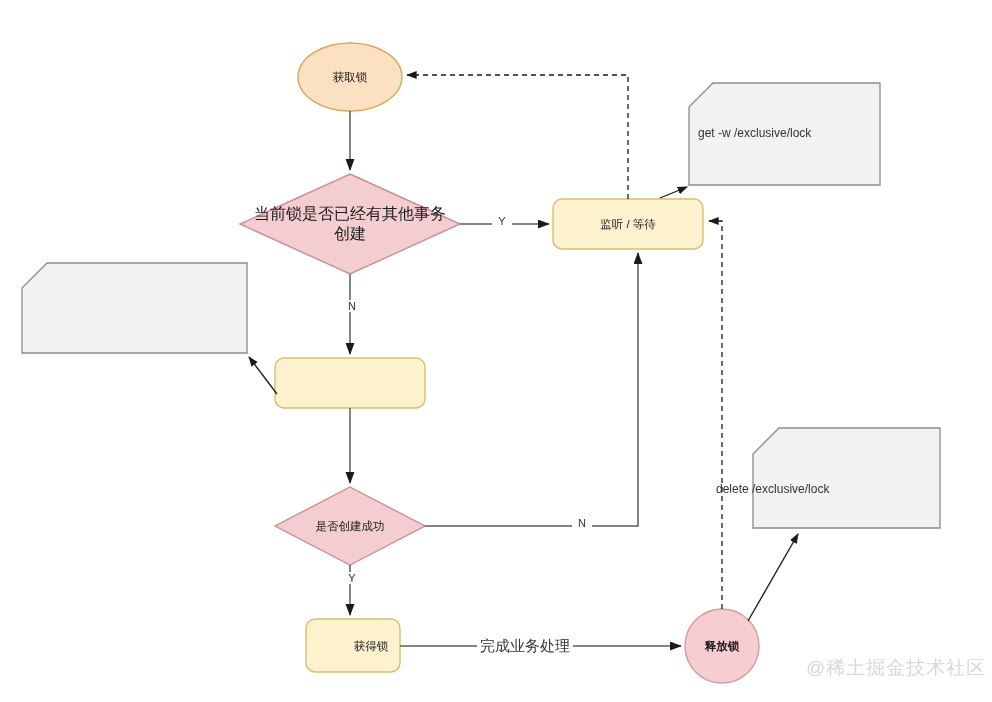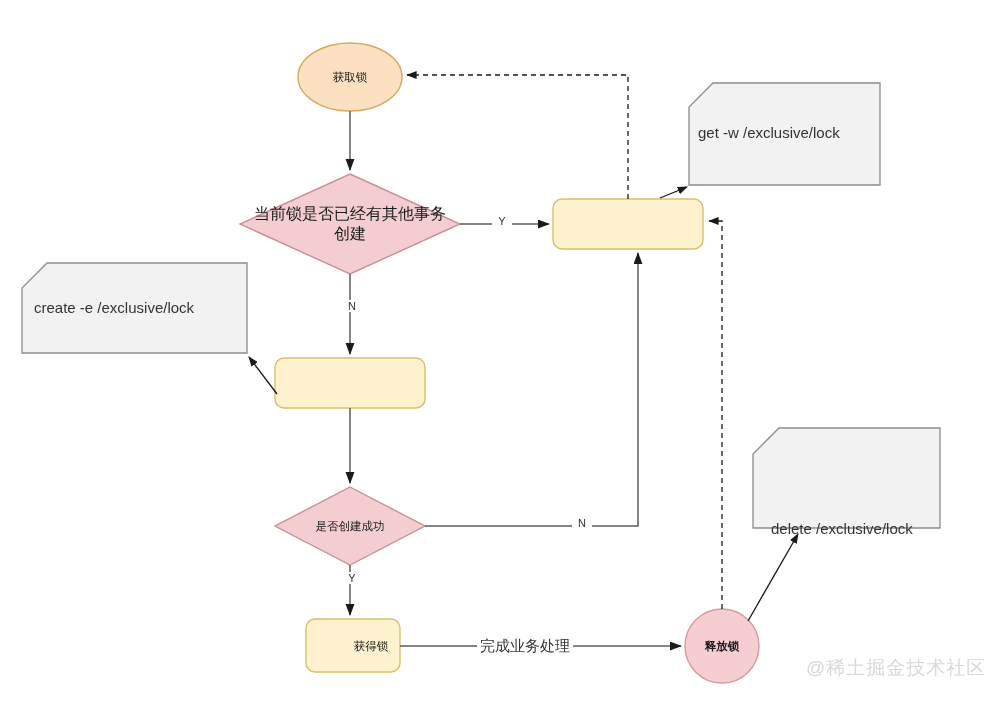--- a/index.html
+++ b/index.html
@@ -29,21 +29,21 @@
     display: flex;
     align-items: center;
     justify-content: center;
     text-align: center;
     color: #1a1a1a;
     pointer-events: none;
     line-height: 1.25;
   }
   .lbl-cn { font-size: 11.5px; }
   .lbl-cn-sm { font-size: 16px; }
-  .lbl-mono { font-size: 15px; color: #333333; }
+  .lbl-mono { font-size: 12px; color: #333333; }
   .edge-label {
     position: absolute;
     font-size: 11px;
     color: #333333;
     background: #ffffff;
     padding: 0 2px;
     text-align: center;
     white-space: nowrap;
   }
   .edge-label-cn { font-size: 15px; }
@@ -115,33 +115,33 @@
 
     <path d="M277,394 L249,357" fill="none" stroke="#1a1a1a" stroke-width="1.3" marker-end="url(#arrow-thin)"></path>
 
     <path d="M748,621 L798,534" fill="none" stroke="#1a1a1a" stroke-width="1.3" marker-end="url(#arrow-thin)"></path>
   </svg>
 
   <div class="node-label lbl-cn" style="left:298px; top:63px; width:104px; height:28px;">获取锁</div>
 
   <div class="node-label lbl-cn-sm" style="left:248px; top:212px; width:204px; height:24px;">当前锁是否已经有其他事务创建</div>
 
+  <div class="node-label lbl-cn" style="left:553px; top:210px; width:150px; height:28px;">监听 / 等待</div>
 
 
   <div class="node-label lbl-cn" style="left:288px; top:513px; width:124px; height:26px;text-align:center;">是否创建成功</div>
 
   <div class="node-label lbl-cn" style="left:324px; top:632px; width:94px; height:28px;">获得锁</div>
 
   <div class="node-label lbl-cn" style="left:685px; top:633px; width:74px; height:26px;font-weight:bold;">释放锁</div>
 
   <div class="node-label lbl-mono" style="left:698px; top:120px; width:180px; height:26px; justify-content:flex-start;">get  -w  /exclusive/lock</div>
 
-  <div class="node-label lbl-mono" style="left:34px; top:295px; width:216px; height:26px; justify-content:flex-start;">create  -e  /exclusive/lock</div>
 
-  <div class="node-label lbl-mono" style="left:771px; top:476px; width:184px; height:26px; justify-content:flex-start;margin-top:40px;">delete   /exclusive/lock</div>
+  <div class="node-label lbl-mono" style="left:716px; top:476px; width:184px; height:26px; justify-content:flex-start;">delete   /exclusive/lock</div>
 
   <div class="edge-label" style="left:492px; top:215px; width:16px;">Y</div>
 
   <div class="edge-label" style="left:342px; top:300px; width:16px;">N</div>
 
   <div class="edge-label" style="left:572px; top:517px; width:16px;">N</div>
 
   <div class="edge-label" style="left:342px; top:572px; width:16px;">Y</div>
 
   <div class="edge-label edge-label-cn" style="left:477px; top:637px; width:92px;">完成业务处理</div>

